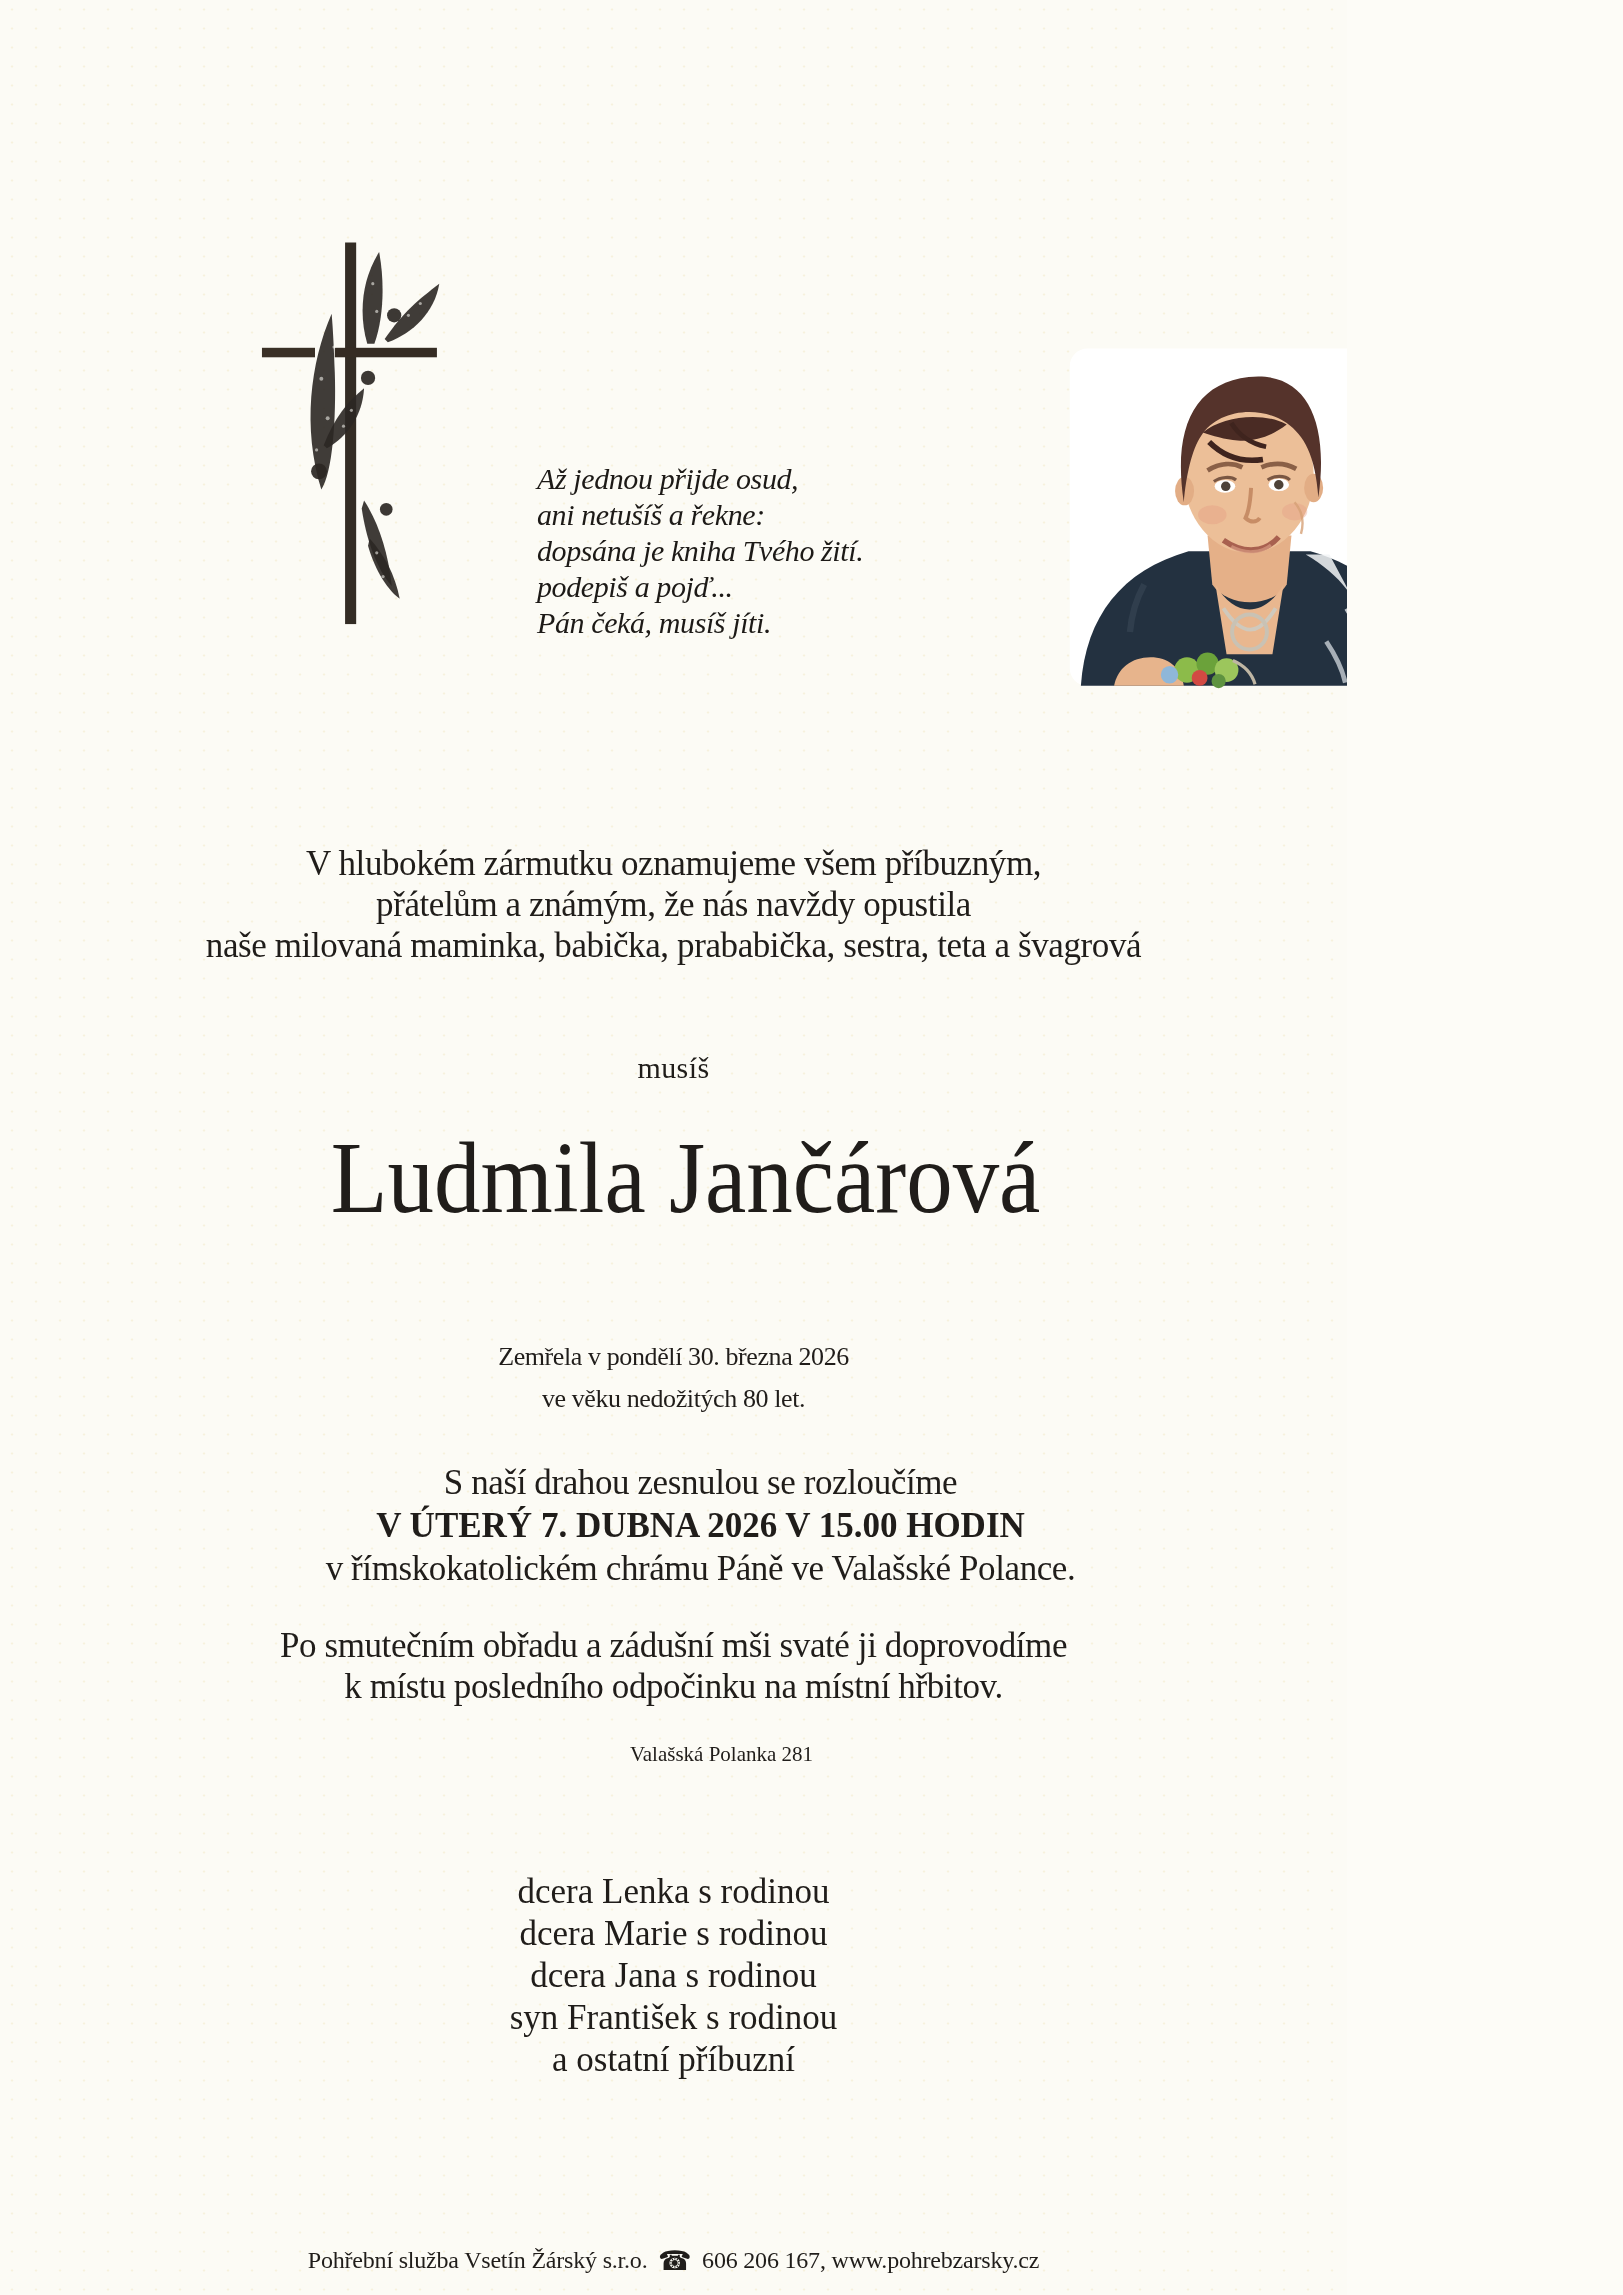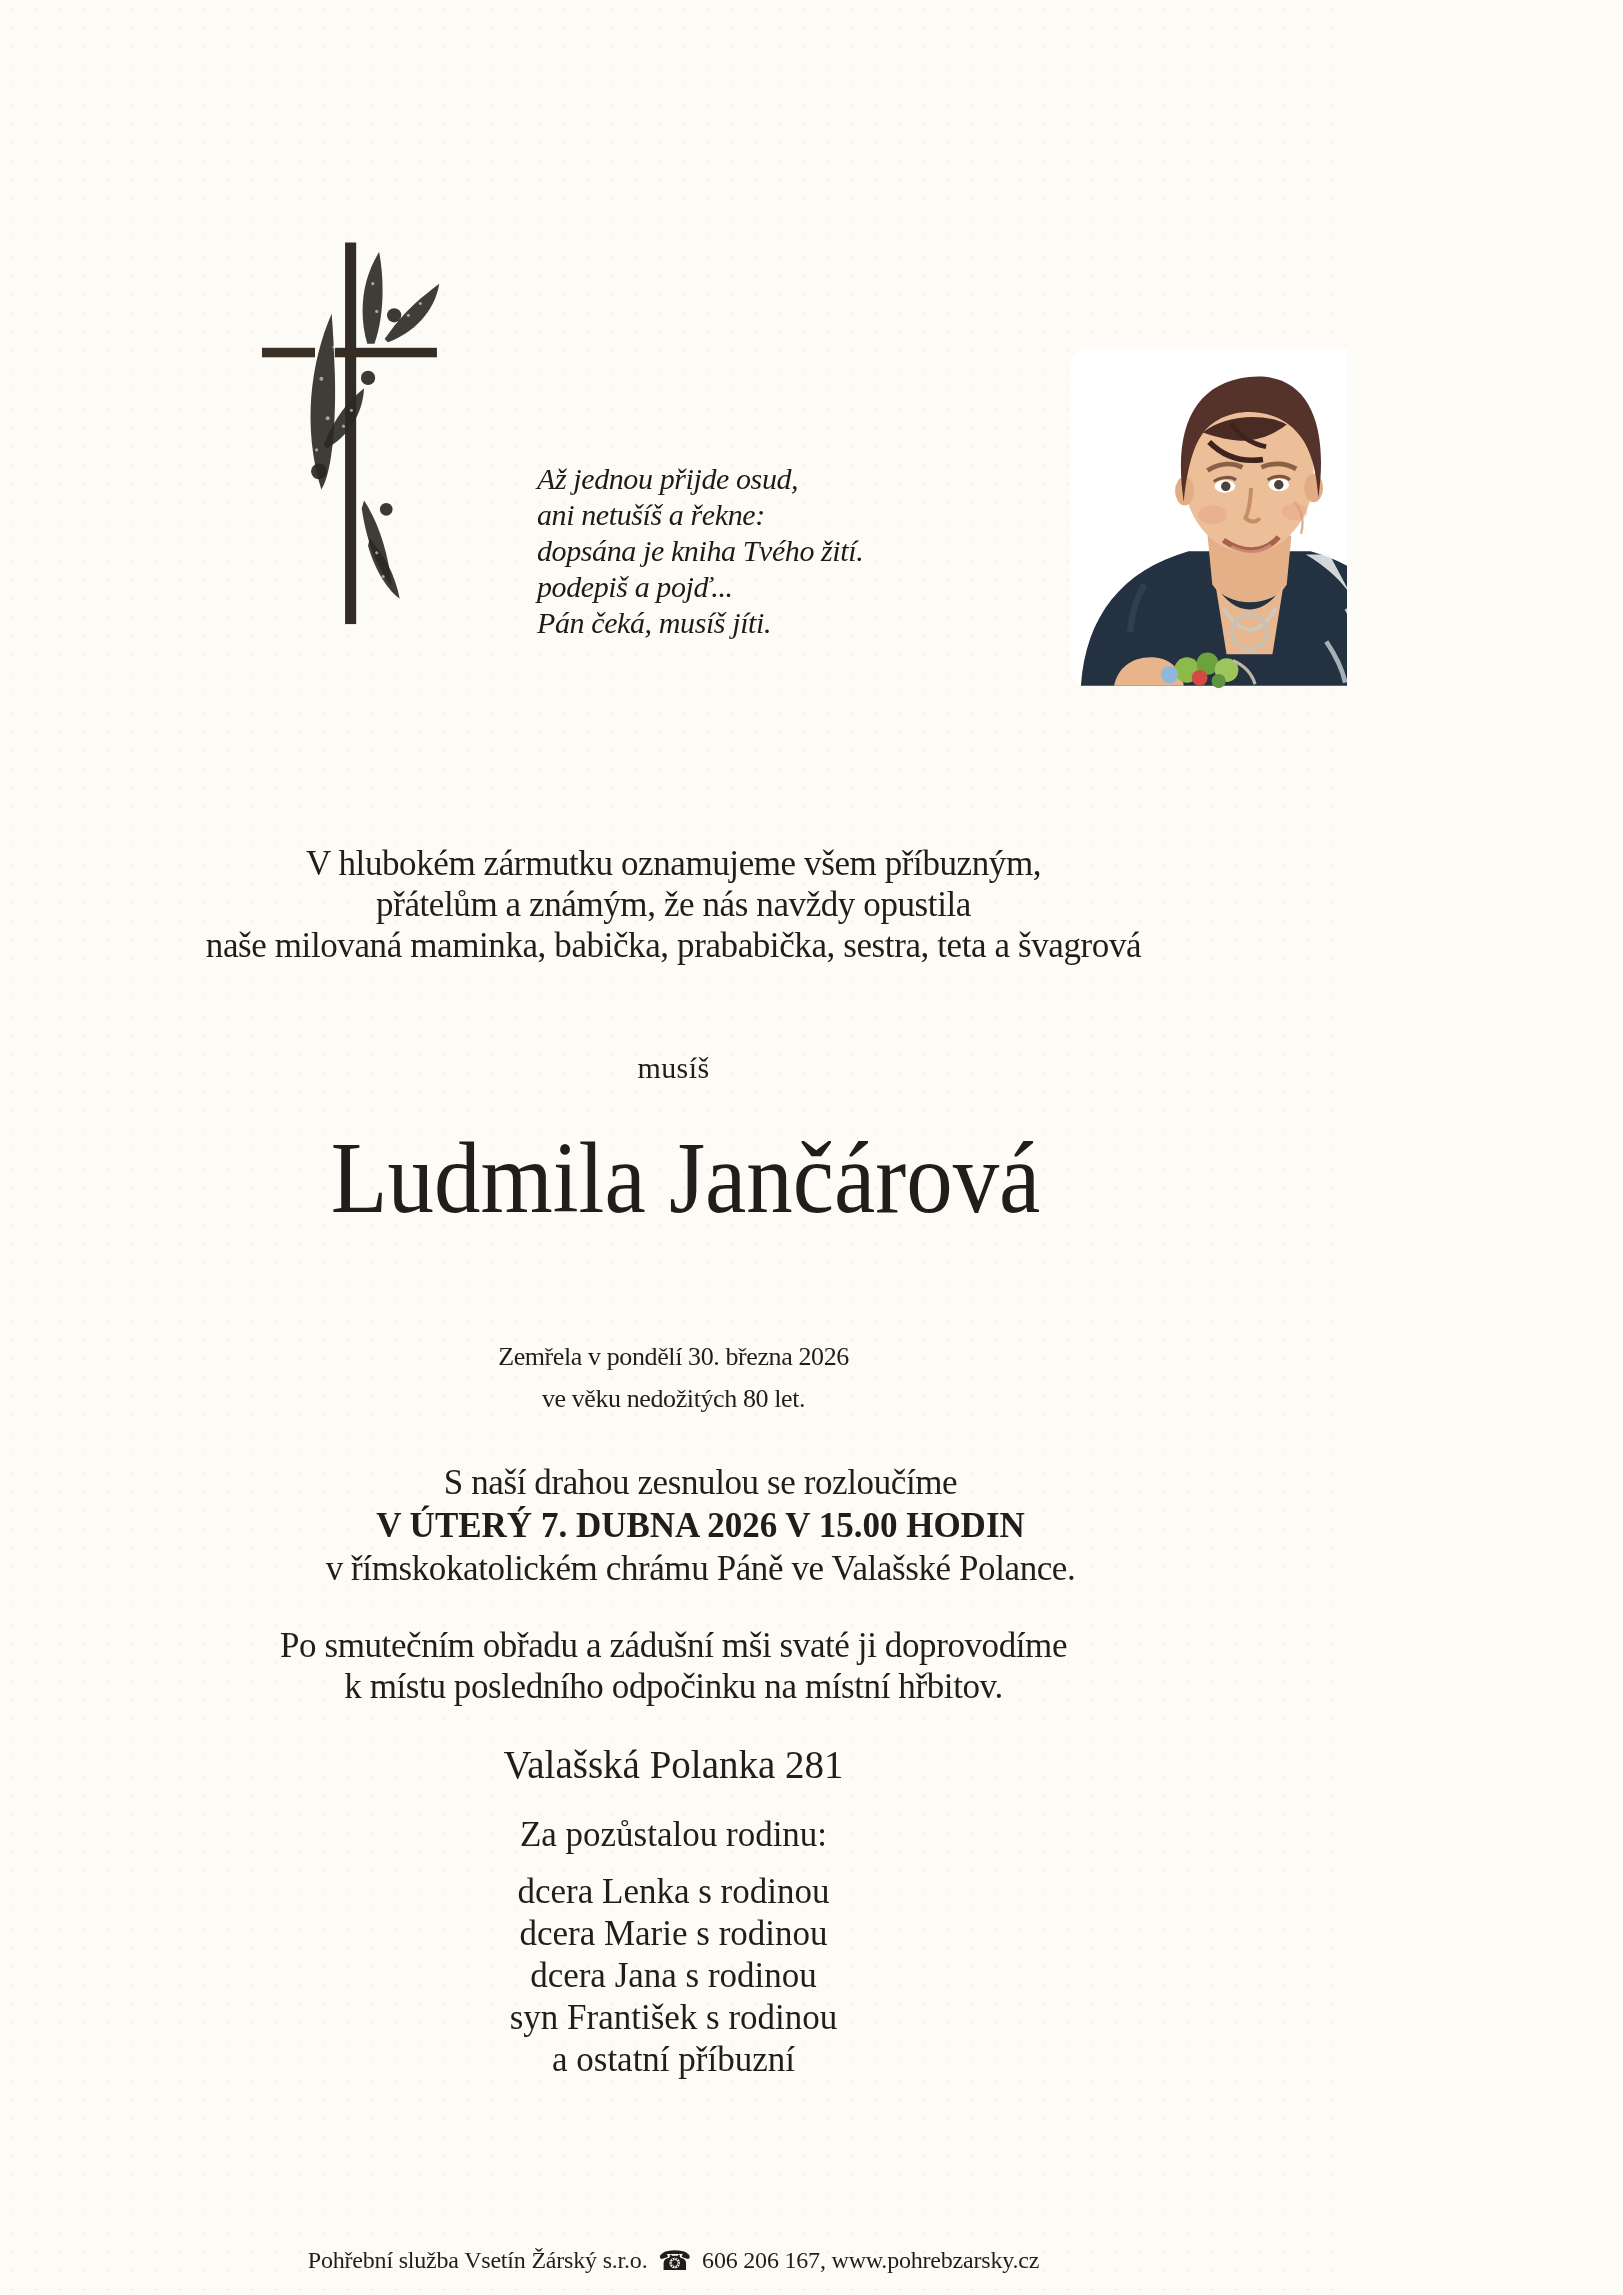--- a/index.html
+++ b/index.html
@@ -25,21 +25,21 @@
   }
   .photo{left:1068px;top:347px;width:363px;height:342px;}
   .announcement{top:843px;font-size:35px;line-height:41px;letter-spacing:-0.4px;}
   .salutation{top:1051px;font-size:30px;letter-spacing:0.4px;}
   .name{top:1119px;font-size:101px;line-height:119px;font-weight:400;margin:0;padding-left:12px;}
   .name span{display:inline-block;transform:scaleX(.92);transform-origin:center;white-space:nowrap;}
   .death{top:1336px;font-size:26px;line-height:42px;letter-spacing:-0.4px;}
   .farewell{top:1461px;font-size:35px;line-height:43px;letter-spacing:-0.4px;margin-left:27px;}
   .farewell .bold{font-weight:700;letter-spacing:0;}
   .procession{top:1625px;font-size:35px;line-height:41px;letter-spacing:-0.4px;}
-  .address{top:1742px;font-size:39px;}
+  .address{top:1742px;font-size:21px;padding-left:48px;}
   .family-heading{top:1815px;font-size:35px;}
   .family{top:1871px;font-size:35px;line-height:42px;}
   .footer{top:2245px;font-size:24px;letter-spacing:-0.2px;}
   .footer .tel{font-size:27px;vertical-align:-1.6px;padding:0 4.8px;}
 </style>
 </head>
 <body>
 
 <div class="page">
 
@@ -165,21 +165,20 @@
     <div>v římskokatolickém chrámu Páně ve Valašské Polance.</div>
   </div>
 
   <div class="abs center procession">
     <div>Po smutečním obřadu a zádušní mši svaté ji doprovodíme</div>
     <div>k místu posledního odpočinku na místní hřbitov.</div>
   </div>
 
   <div class="abs center address">Valašská Polanka 281</div>
 
-  <div class="abs center family-heading">Za pozůstalou rodinu:</div>
   <div class="abs center family">
     <div>dcera Lenka s rodinou</div>
     <div>dcera Marie s rodinou</div>
     <div>dcera Jana s rodinou</div>
     <div>syn František s rodinou</div>
     <div>a ostatní příbuzní</div>
   </div>
 
   <div class="abs center footer">
     <span>Pohřební služba Vsetín Žárský s.r.o.</span>

